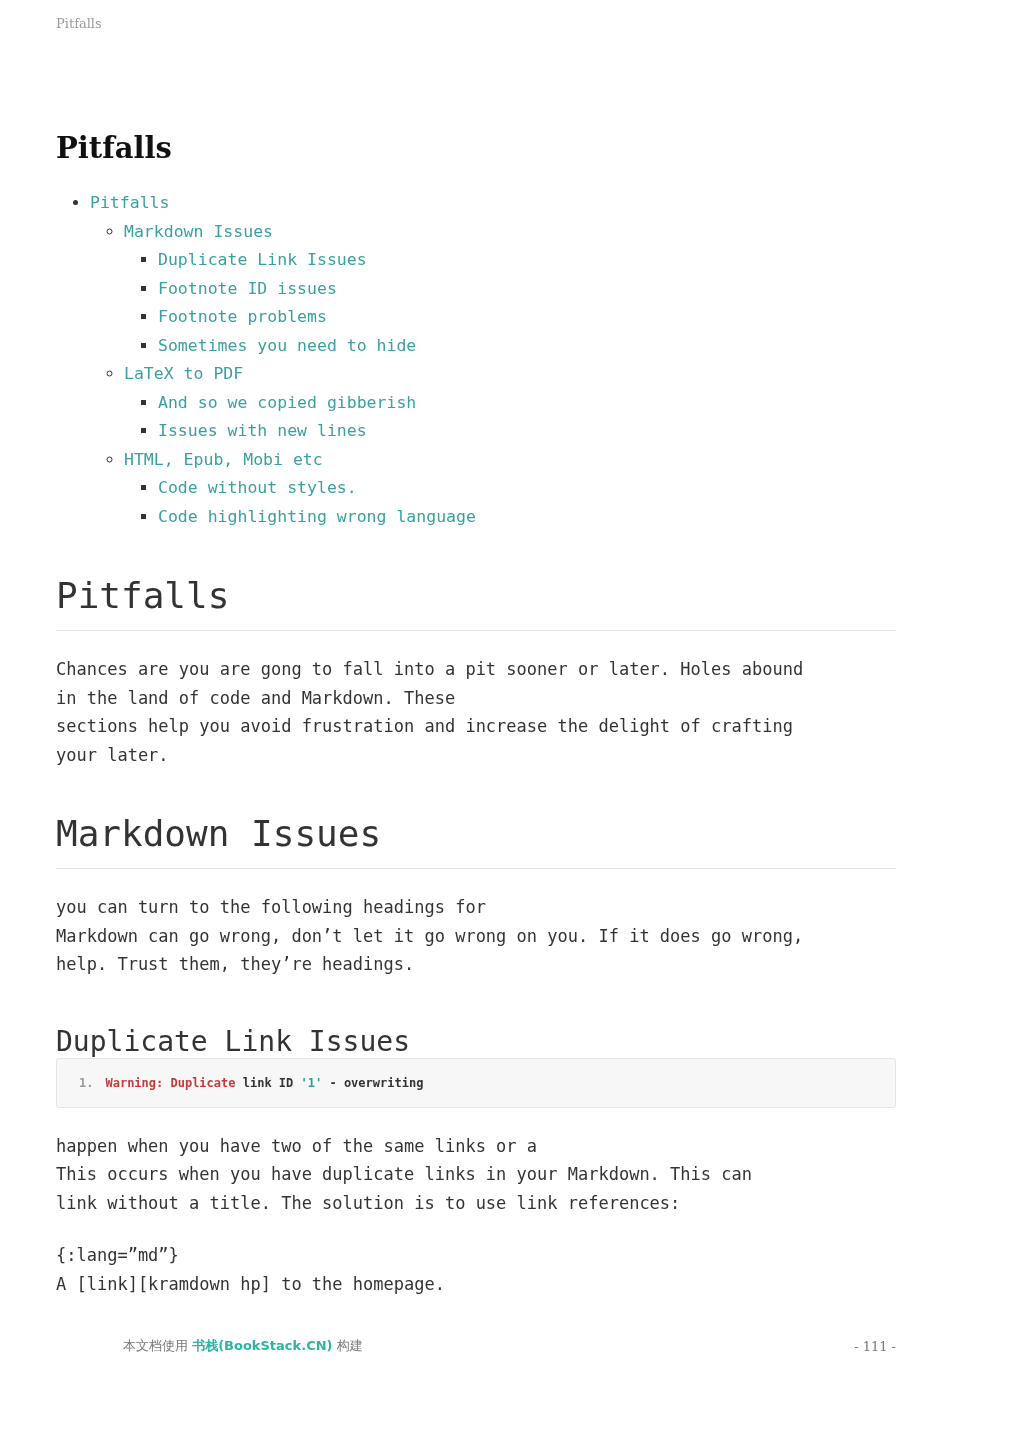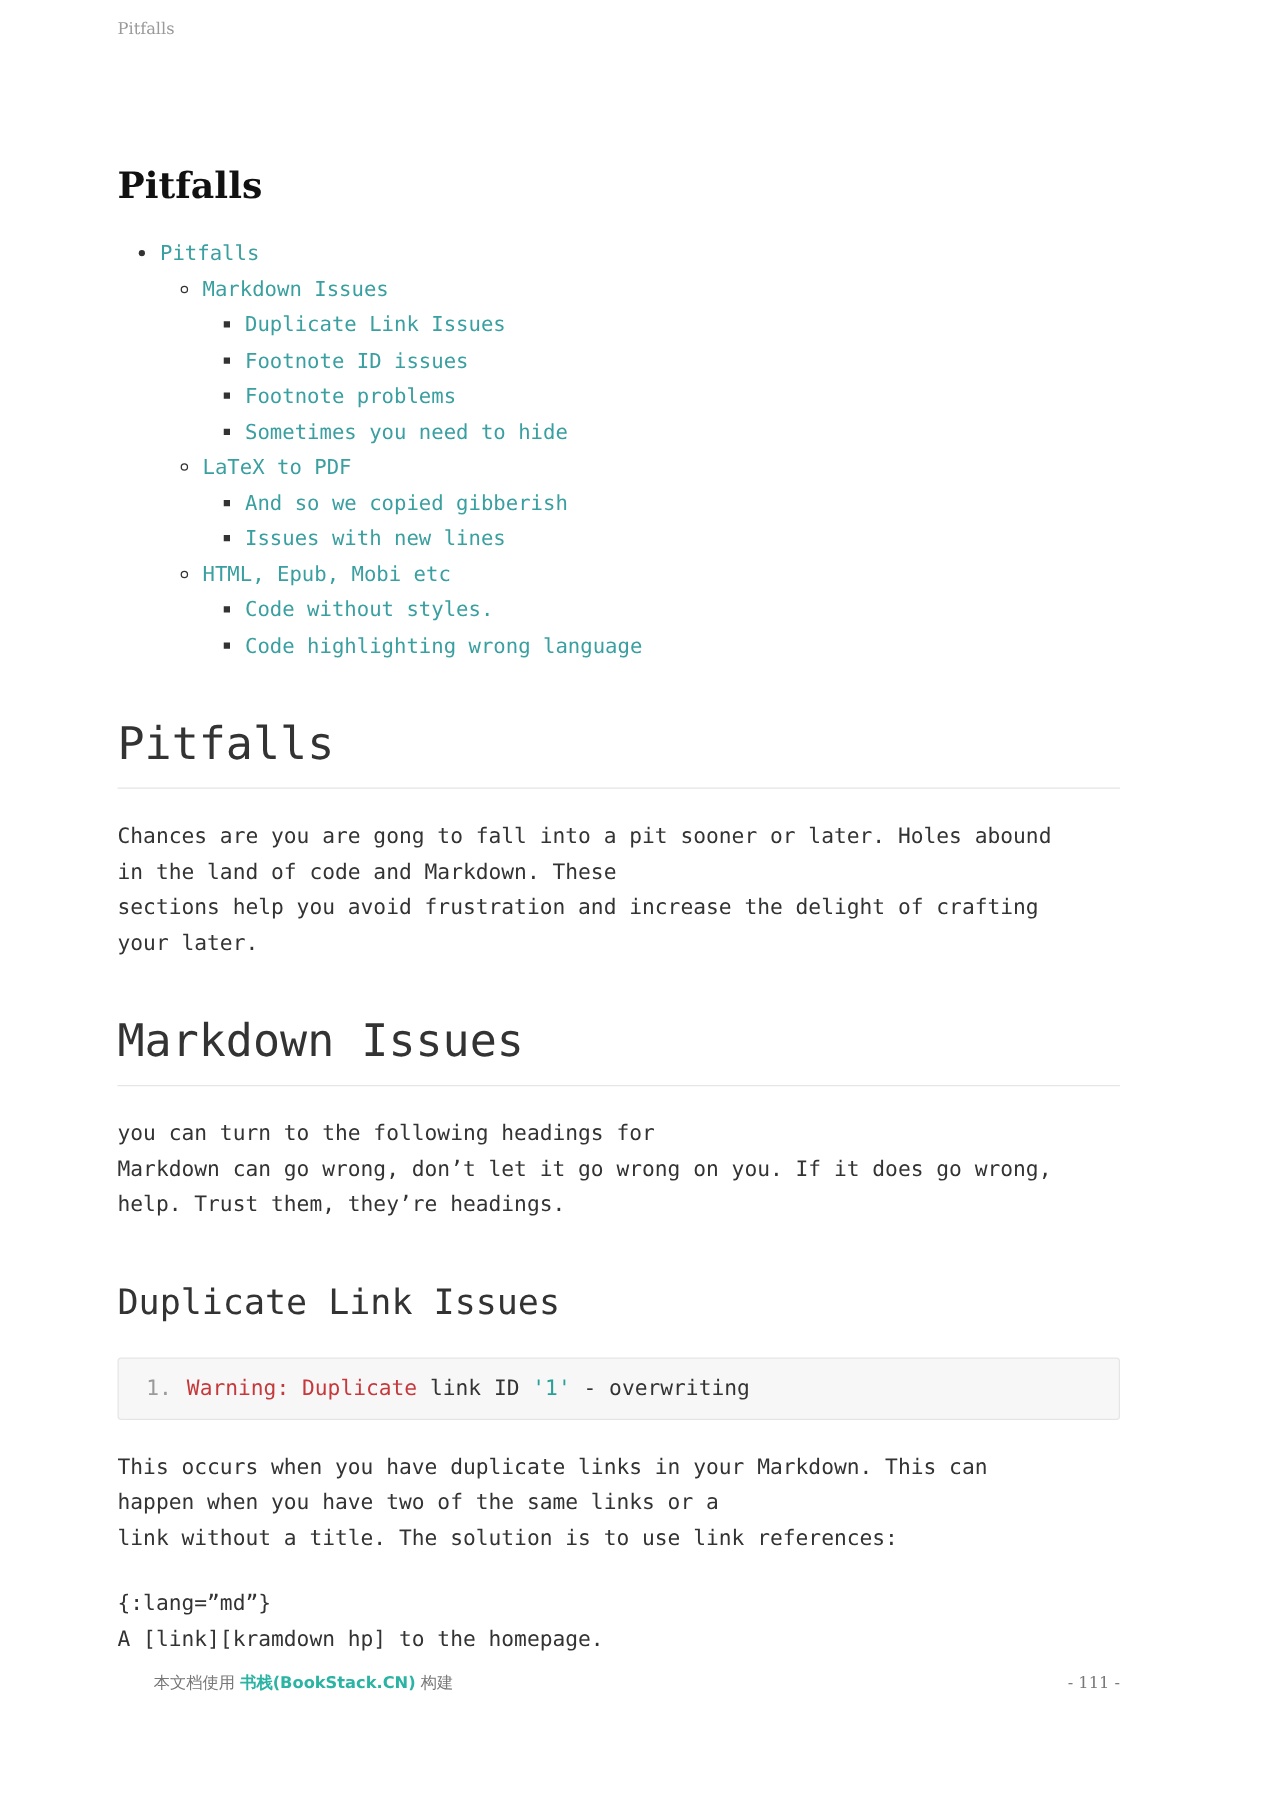--- a/index.html
+++ b/index.html
@@ -5,21 +5,21 @@
   * { margin: 0; padding: 0; box-sizing: border-box; }
   html, body { background: #ffffff; }
   body {
     width: 1019px;
     height: 1440px;
     position: relative;
     font-family: "DejaVu Sans Mono", monospace;
     color: var(--text, #333);
     overflow: hidden;
   }
-  .page { padding: 16px 123px 0 94px; }
+  .page { padding: 16px 123px 0 56px; }
 
   .running-header {
     font-family: "DejaVu Serif", serif;
     font-size: 13px;
     color: var(--muted, #999);
   }
 
   .doc-title {
     margin-top: 100px;
     font-family: "DejaVu Serif", serif;
@@ -50,29 +50,29 @@
     font-family: "DejaVu Sans Mono", monospace;
     font-weight: normal;
     font-size: 28px;
     color: #333;
   }
 
   .para { margin-top: 24px; font-size: 17px; line-height: 28.5px; color: #333; }
   .para .line { display: block; }
 
   .codeblock {
-    margin-top: 28px;
     background: var(--code_bg, #f7f7f7);
     border: 1px solid var(--code_border, #e5e5e5);
     border-radius: 3px;
     padding: 16px 16px 16px 22px;
-    font-size: 17px;
+    font-size: 12px;
     line-height: 16px;
     white-space: pre;
     color: #333;
+    font-weight: bold;
   }
   .codeblock .lineno { color: var(--muted, #9ea7ad); margin-right: 12px; }
   .tok-red  { color: var(--warning_red, #c5393c); }
   .tok-teal { color: var(--string_teal, #2aa198); }
 
   .footer {
     position: absolute;
     left: 123px;
     right: 123px;
     bottom: 85px;
@@ -151,22 +151,22 @@
     <span class="line">you can turn to the following headings for</span>
     <span class="line">Markdown can go wrong, don’t let it go wrong on you. If it does go wrong,</span>
     <span class="line">help. Trust them, they’re headings.</span>
   </div>
 
   <h2 class="mono">Duplicate Link Issues</h2>
 
   <div class="codeblock"><span class="lineno">1.</span><span class="tok-red">Warning: Duplicate</span><span> link ID </span><span class="tok-teal">'1'</span><span> - overwriting</span></div>
 
   <div class="para">
+    <span class="line">happen when you have two of the same links or a</span>
     <span class="line">This occurs when you have duplicate links in your Markdown. This can</span>
-    <span class="line">happen when you have two of the same links or a</span>
     <span class="line">link without a title. The solution is to use link references:</span>
   </div>
 
   <div class="para">
     <span class="line">{:lang=”md”}</span>
     <span class="line">A [link][kramdown hp] to the homepage.</span>
   </div>
 
 </div>
 

